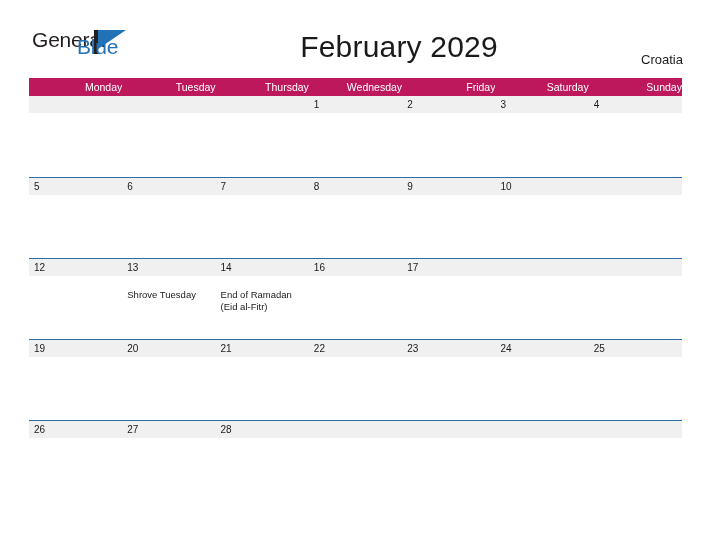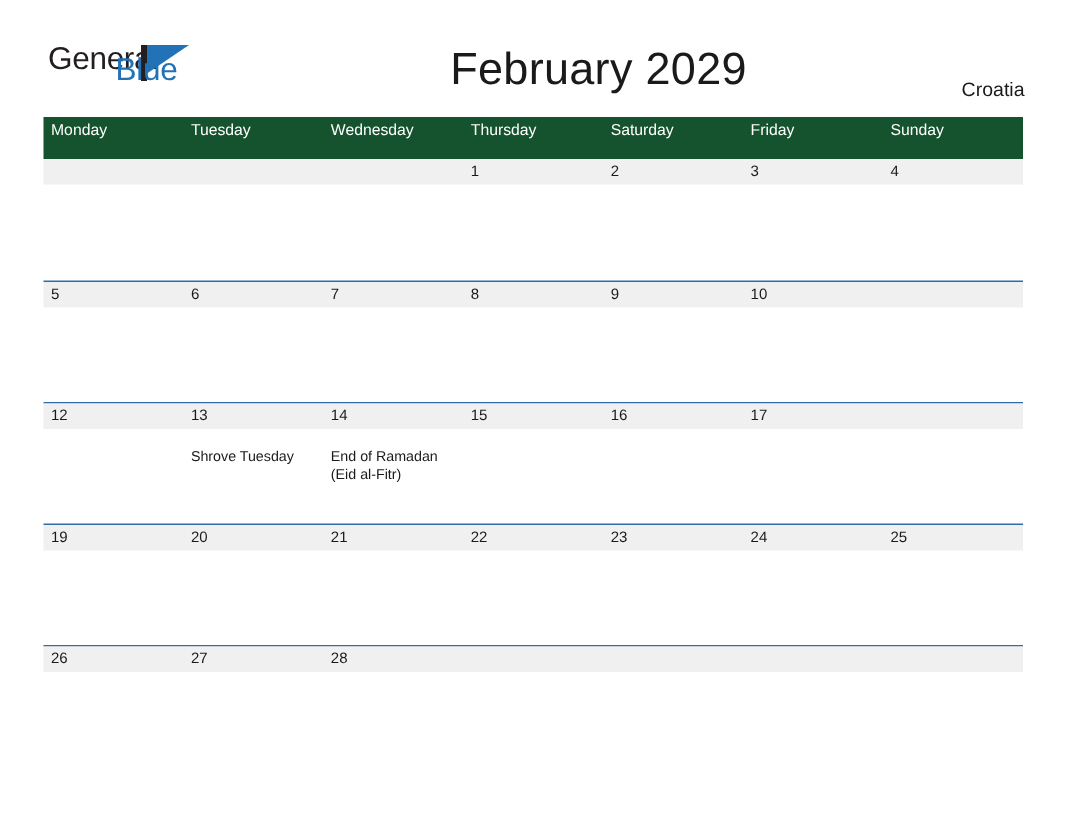--- a/index.html
+++ b/index.html
@@ -105,22 +105,23 @@
   .calendar {
     position: absolute;
     left: 29px;
     top: 78px;
     width: 653px;
   }
 
   .dow-row {
     display: flex;
     width: 653px;
-    height: 28px;
-    background: #14532d;
+    height: 18px;
+    background: #be185d;
+    text-align: right;
   }
   .dow-cell {
     width: 93.285714px;
     box-sizing: border-box;
     padding-left: 5px;
     color: #ffffff;
     font-size: 10.5px;
     line-height: 18px;
     white-space: nowrap;
     overflow: hidden;
@@ -193,24 +194,24 @@
 
     <div class="month-title">February 2029</div>
 
     <div class="country">Croatia</div>
   </div>
 
   <div class="calendar">
     <div class="dow-row" id="dow-row">
         <div class="dow-cell">Monday</div>
         <div class="dow-cell">Tuesday</div>
+        <div class="dow-cell">Thursday</div>
         <div class="dow-cell">Wednesday</div>
-        <div class="dow-cell">Thursday</div>
+        <div class="dow-cell">Friday</div>
         <div class="dow-cell">Saturday</div>
-        <div class="dow-cell">Friday</div>
         <div class="dow-cell">Sunday</div>
       </div>
     <div id="weeks-container">
         <div class="week-row">
           <div class="week-band"></div>
           <div class="week-cells">
             <div class="day-cell">
               <div class="day-num"></div>
             </div>
             <div class="day-cell">
@@ -269,23 +270,20 @@
               </div>
             </div>
             <div class="day-cell">
               <div class="day-num">14</div>
               <div class="day-events">
                 <div class="event">End of Ramadan</div>
                 <div class="event">(Eid al-Fitr)</div>
               </div>
             </div>
             <div class="day-cell">
-              <div class="day-num">15</div>
-            </div>
-            <div class="day-cell">
               <div class="day-num">16</div>
             </div>
             <div class="day-cell">
               <div class="day-num">17</div>
             </div>
           </div>
         </div>
         <div class="week-row">
           <div class="week-band"></div>
           <div class="week-cells">

